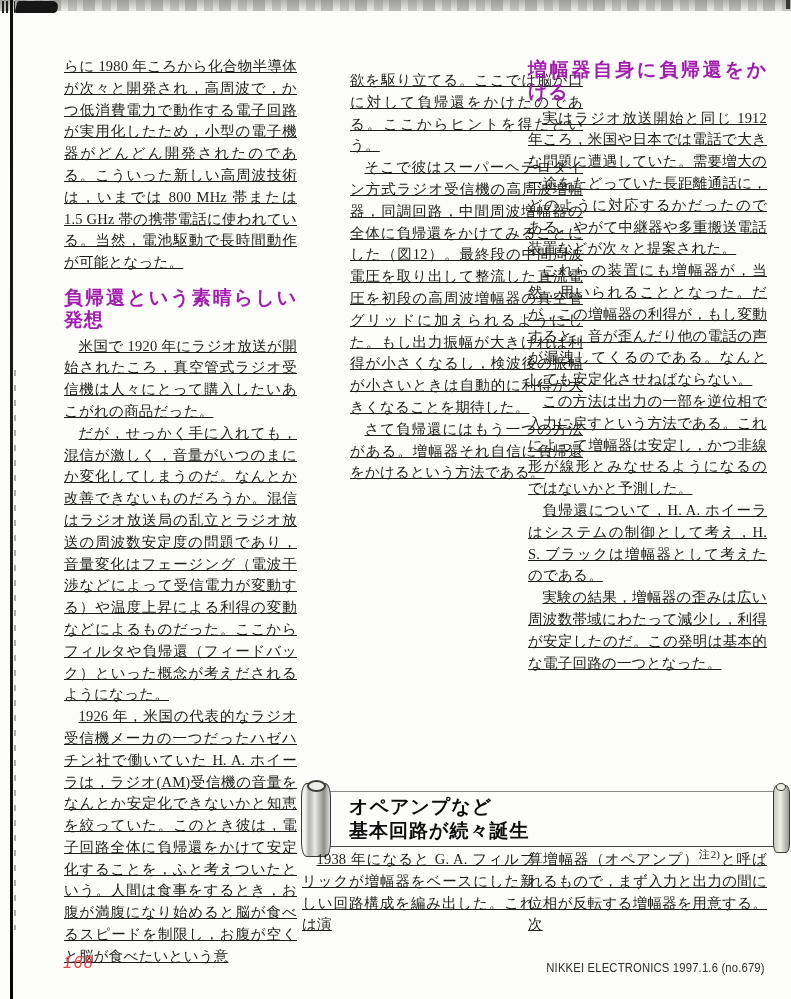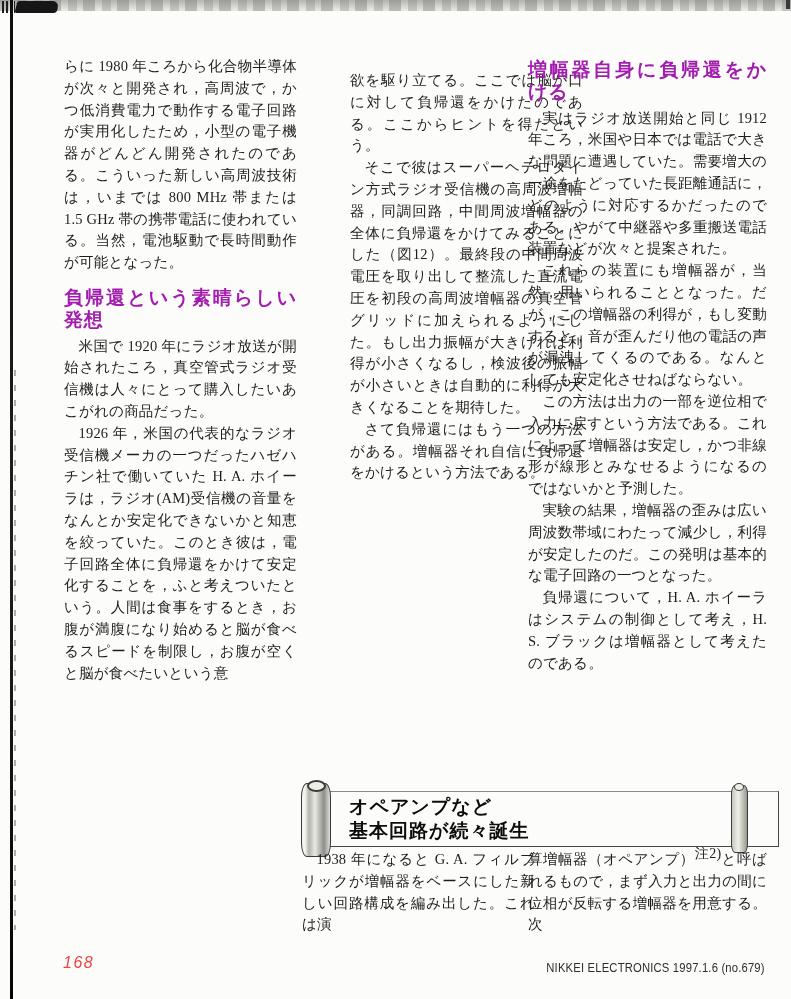--- a/index.html
+++ b/index.html
@@ -16,33 +16,33 @@
   .scan-marks{position:absolute;left:2px;top:1px;width:13px;height:12px;
     background:repeating-linear-gradient(90deg,#1d1d1d 0 2px,transparent 2px 4px);}
   .scan-tick{position:absolute;right:1px;top:0;width:4px;height:9px;background:#3a3a38;}
   .scan-left{position:absolute;left:10px;top:0;width:3px;height:999px;
     background:linear-gradient(180deg,#0d0d0d,#202020 55%,#050505);}
   .scan-left2{position:absolute;left:14px;top:370px;width:2px;height:560px;
     background:repeating-linear-gradient(180deg,rgba(95,95,92,.5) 0 6px,transparent 6px 15px);}
   
   .col{position:absolute;font-size:14.5px;line-height:21.8px;color:#1d1d1d;
        text-align:justify;letter-spacing:.2px;}
-  .col p{margin:0;}
+  .col p{margin:0;text-decoration:underline;}
   .col p.indent{text-indent:1em;}
   .col h4{font-family:"Liberation Sans","DejaVu Sans",sans-serif;font-size:19px;
        font-weight:bold;color:#a21caf;margin:13px 0 5px 0;letter-spacing:.8px;}
   .col h4:first-child{margin-top:3px;}
-  .col sup{font-size:14px;line-height:0;}
+  .col sup{font-size:11px;line-height:0;}
   .col1{left:64px;top:56px;width:233px;}
   .col2{left:302px;top:70px;width:233px;margin-left:48px;}
   .col3{left:528px;top:56px;width:239px;}
   .col2b{left:302px;top:849px;width:233px;}
   .col3b{left:528px;top:849px;width:239px;}
   
-  .banner{position:absolute;left:301px;top:783px;width:447px;height:72px;}
+  .banner{position:absolute;left:301px;top:783px;width:489px;height:72px;}
   .banner-body{position:absolute;left:15px;top:8px;width:461px;height:54px;
     border:1px solid #46463f;border-top-color:#8a8a82;
     background:
       linear-gradient(90deg,#f6f6f1 0 38%,rgba(246,246,241,0) 62%),
       radial-gradient(ellipse at 72% 45%,rgba(110,110,104,.22) 0 42%,rgba(0,0,0,0) 65%),
       repeating-linear-gradient(96deg,#e8e8e2 0 15px,#d4d4cd 15px 23px,#e0e0d9 23px 38px),
       linear-gradient(#ececе6,#d7d7d1);}
   .banner-text{position:absolute;left:32px;top:3px;
     font-family:"Liberation Sans","DejaVu Sans",sans-serif;font-weight:bold;
     font-size:19px;line-height:24px;color:#0c0c0c;letter-spacing:1px;}
@@ -73,34 +73,35 @@
   <div class="scan-marks"></div>
   <div class="scan-blob"></div>
   <div class="scan-tick"></div>
   <div class="scan-left"></div>
   <div class="scan-left2"></div>
 
   <div class="col col1">
       <p>らに 1980 年ころから化合物半導体が次々と開発され，高周波で，かつ低消費電力で動作する電子回路が実用化したため，小型の電子機器がどんどん開発されたのである。こういった新しい高周波技術は，いまでは 800 MHz 帯または 1.5 GHz 帯の携帯電話に使われている。当然，電池駆動で長時間動作が可能となった。</p>
       <h4>負帰還という素晴らしい発想</h4>
       <p class="indent">米国で 1920 年にラジオ放送が開始されたころ，真空管式ラジオ受信機は人々にとって購入したいあこがれの商品だった。</p>
+      <p class="indent">だが，せっかく手に入れても，混信が激しく，音量がいつのまにか変化してしまうのだ。なんとか改善できないものだろうか。混信はラジオ放送局の乱立とラジオ放送の周波数安定度の問題であり，音量変化はフェージング（電波干渉などによって受信電力が変動する）や温度上昇による利得の変動などによるものだった。ここからフィルタや負帰還（フィードバック）といった概念が考えだされるようになった。</p>
       <p class="indent">1926 年，米国の代表的なラジオ受信機メーカの一つだったハゼハチン社で働いていた H. A. ホイーラは，ラジオ(AM)受信機の音量をなんとか安定化できないかと知恵を絞っていた。このとき彼は，電子回路全体に負帰還をかけて安定化することを，ふと考えついたという。人間は食事をするとき，お腹が満腹になり始めると脳が食べるスピードを制限し，お腹が空くと脳が食べたいという意</p>
     </div>
   <div class="col col2">
       <p>欲を駆り立てる。ここでは脳が口に対して負帰還をかけたのである。ここからヒントを得たという。</p>
       <p class="indent">そこで彼はスーパーヘテロダイン方式ラジオ受信機の高周波増幅器，同調回路，中間周波増幅器の全体に負帰還をかけてみることにした（図12）。最終段の中間周波電圧を取り出して整流した直流電圧を初段の高周波増幅器の真空管グリッドに加えられるようにした。もし出力振幅が大きければ利得が小さくなるし，検波後の振幅が小さいときは自動的に利得が大きくなることを期待した。</p>
       <p class="indent">さて負帰還にはもう一つの方法がある。増幅器それ自信に負帰還をかけるという方法である。</p>
     </div>
   <div class="col col3">
       <h4>増幅器自身に負帰還をかける</h4>
       <p class="indent">実はラジオ放送開始と同じ 1912 年ころ，米国や日本では電話で大きな問題に遭遇していた。需要増大の一途をたどっていた長距離通話に，どのように対応するかだったのである。やがて中継器や多重搬送電話装置などが次々と提案された。</p>
       <p class="indent">これらの装置にも増幅器が，当然，用いられることとなった。だが，この増幅器の利得が，もし変動すると，音が歪んだり他の電話の声が漏洩してくるのである。なんとしても安定化させねばならない。</p>
       <p class="indent">この方法は出力の一部を逆位相で入力に戻すという方法である。これによって増幅器は安定し，かつ非線形が線形とみなせるようになるのではないかと予測した。</p>
+      <p class="indent">負帰還について，H. A. ホイーラはシステムの制御として考え，H. S. ブラックは増幅器として考えたのである。</p>
       <p class="indent">実験の結果，増幅器の歪みは広い周波数帯域にわたって減少し，利得が安定したのだ。この発明は基本的な電子回路の一つとなった。</p>
-      <p class="indent">負帰還について，H. A. ホイーラはシステムの制御として考え，H. S. ブラックは増幅器として考えたのである。</p>
     </div>
 
   <div class="banner">
     <div class="banner-body">
       <div class="banner-text">
         <div>オペアンプなど</div>
         <div>基本回路が続々誕生</div>
       </div>
     </div>
     <div class="roll-l"></div>

